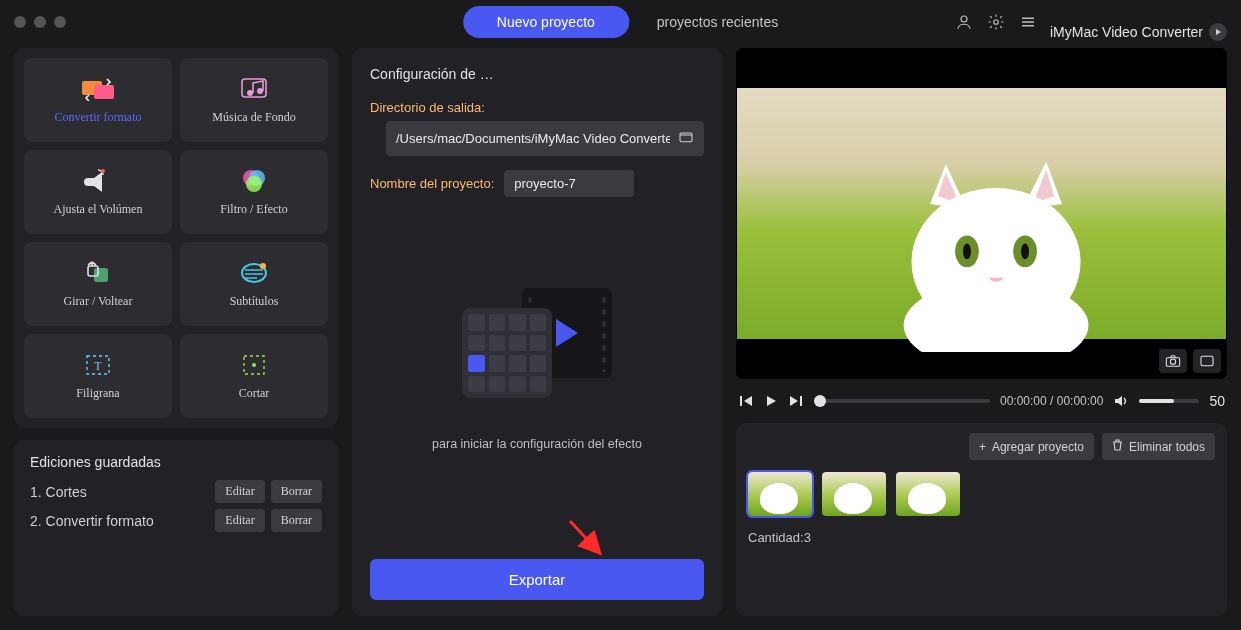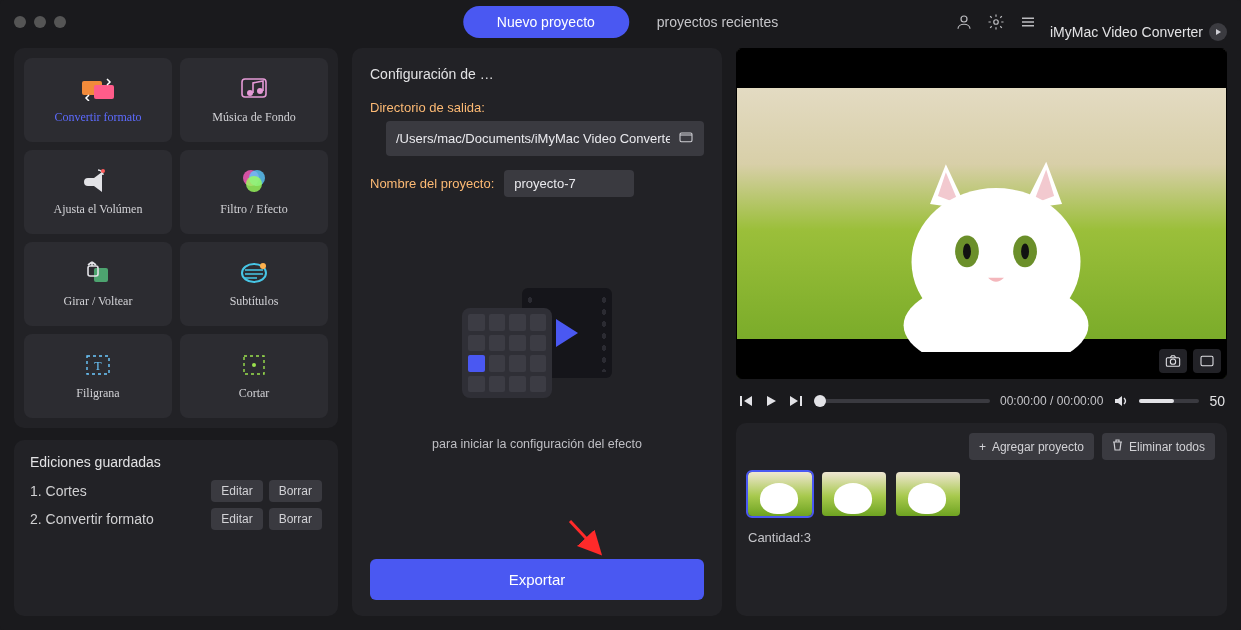--- a/index.html
+++ b/index.html
@@ -70,21 +70,21 @@
   
   .saved-panel { flex:1; padding:14px 16px; }
   .saved-title { font-size:14px; margin-bottom:10px; color:#e2e2e4;}
   .saved-row {
     display:flex; align-items:center; justify-content:space-between;
     margin:6px 0; font-size:14px;
   }
   .saved-actions { display:flex; gap:6px; }
   .mini-btn {
     background:#3a3a40; border-radius:4px;
-    padding:4px 10px; font-size:12px; cursor:pointer; color:#d2d2d6;
+    padding:4px 10px; font-size:12px; cursor:pointer; color:#d2d2d6;font-family:Liberation Serif, serif;
   }
   
   .config-panel { padding:18px 18px 16px 18px; display:flex; flex-direction:column; }
   .cfg-title { font-size:14px; color:#e2e2e4; margin-bottom:8px;}
   .cfg-label { font-size:13px; color:#fdba74; margin-top:10px;}
   .path-field {
     margin-top:6px;
     background:#3a3a40; border-radius:4px;
     padding:8px 10px; display:flex; align-items:center; gap:8px;
     color:#eaeaee; font-size:13px;margin-left:16px;

